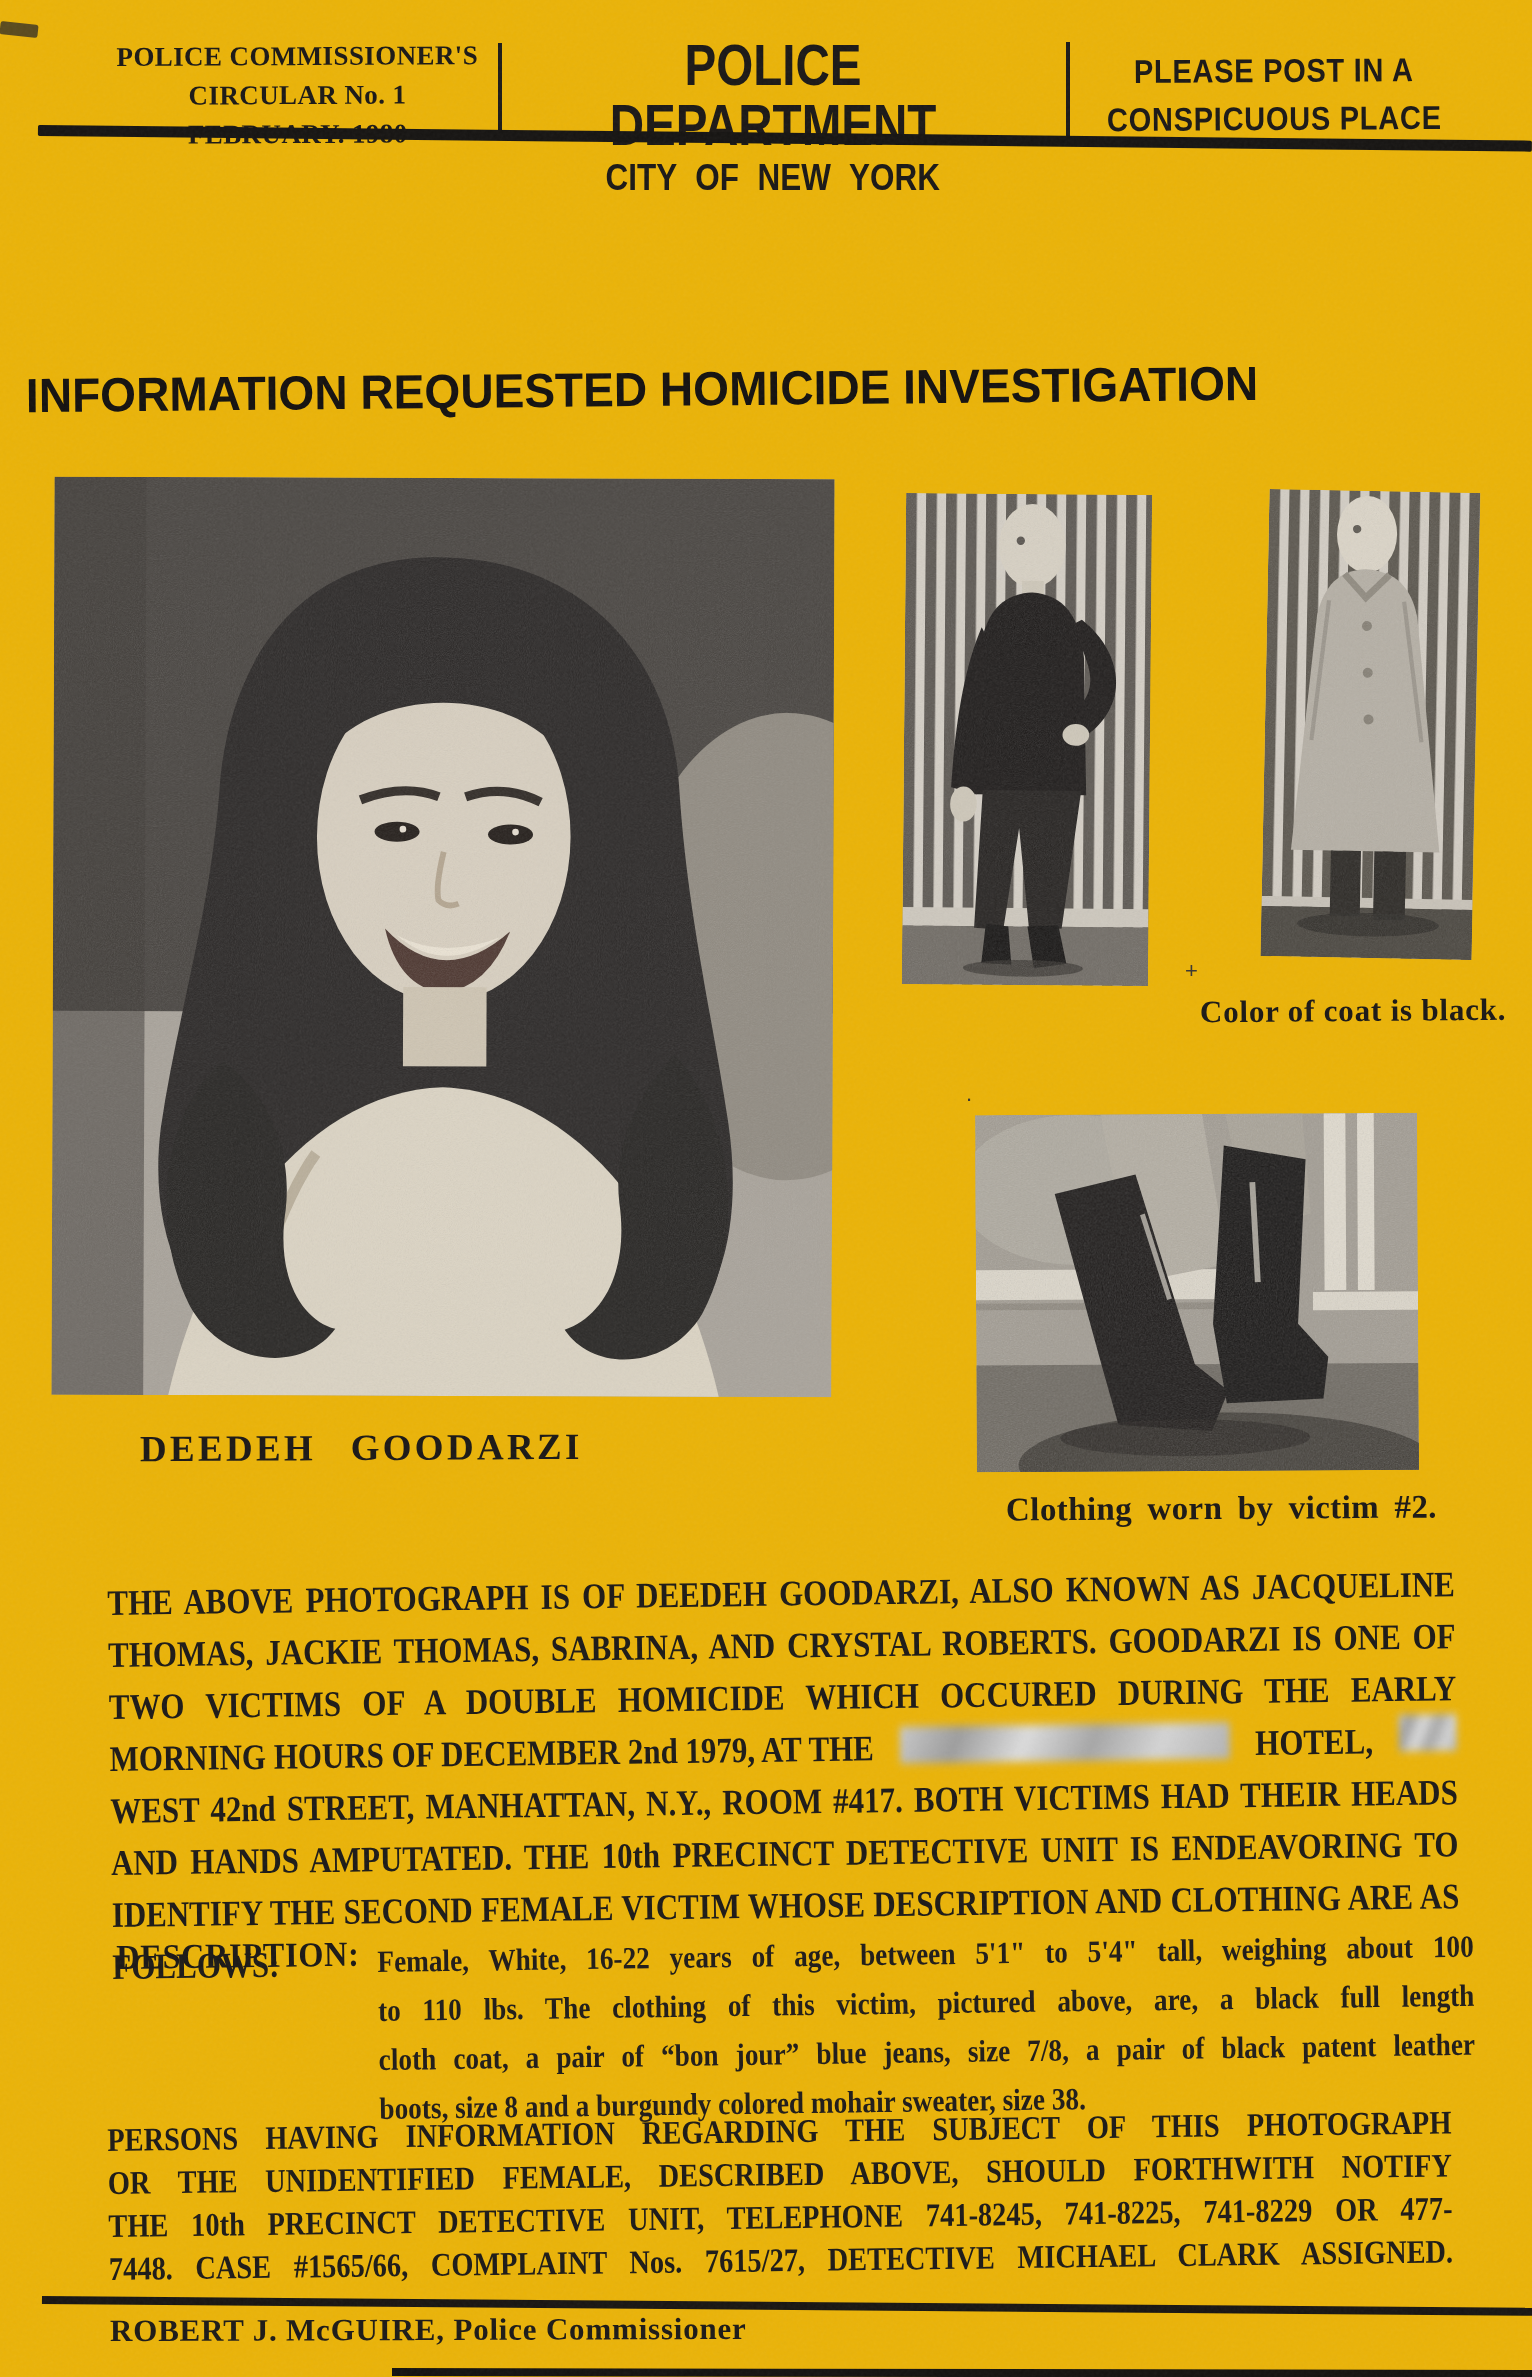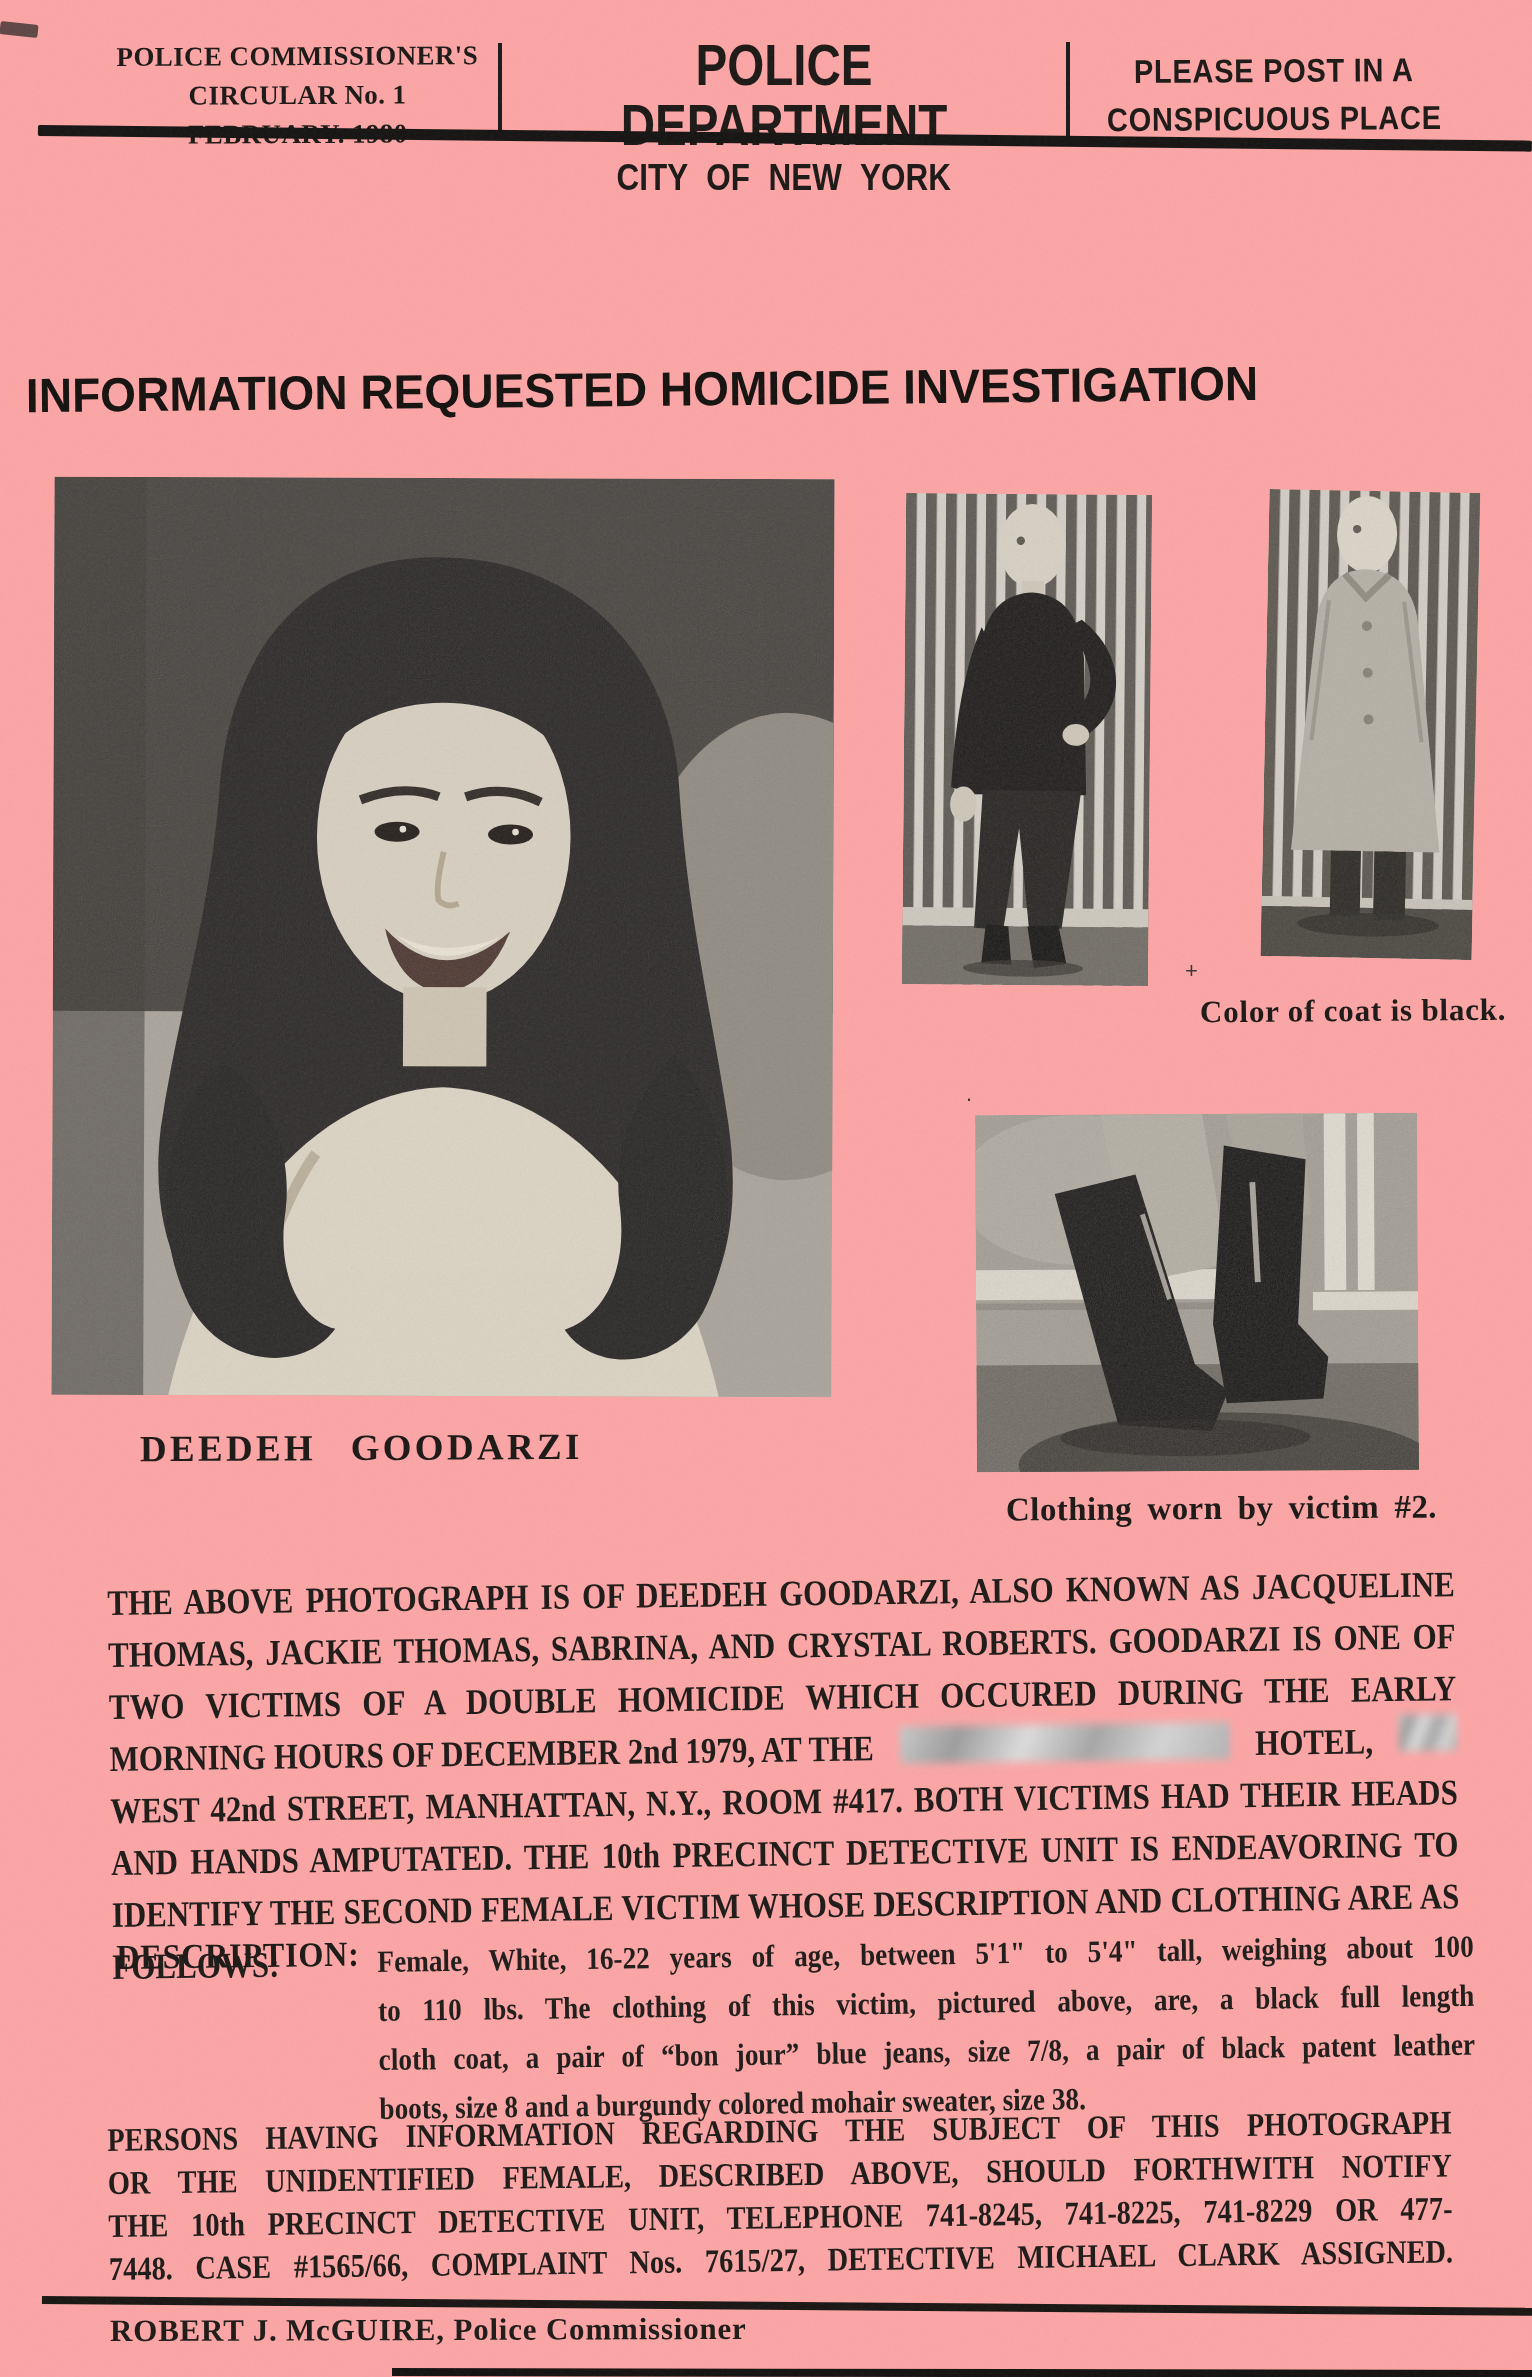--- a/index.html
+++ b/index.html
@@ -1,30 +1,30 @@
 <!DOCTYPE html>
 <html style="font-size:13.3px"><head>
 <meta charset="utf-8">
 <style>
   html,body{margin:0;padding:0;background:#888;}
   .page{
     position:relative; width:1532px; height:2377px; margin:0 auto;
-    background:#fca5a5; overflow:hidden;
+    background:#eab308; overflow:hidden;
     font-family:"Liberation Serif", serif; color:#1b1816;
   }
   
   .hdr-left{
     position:absolute; left:98px; top:37px; width:399px; text-align:center;
     font-weight:700; font-size:27px; line-height:39px; letter-spacing:0.4px;
     transform:rotate(-.3deg);
   }
   .vrule{position:absolute; width:4.2px; background:#1c1a18;}
   .vrule.v1{left:498px; top:43px; height:97px;}
   .vrule.v2{left:1066px; top:42px; height:98px;}
-  .hdr-center{position:absolute; left:502px; top:35px; width:564px; text-align:center;
+  .hdr-center{position:absolute; left:491px; top:35px; width:564px; text-align:center;
     font-family:"Liberation Sans", sans-serif; font-weight:700;}
   .hdr-center .t1{display:inline-block; font-size:58px; line-height:60px;
     transform:scaleX(.82); transform-origin:center top; letter-spacing:0;}
   .hdr-center .t2{display:inline-block; font-size:37px; line-height:42px; margin-top:1.7px;
     transform:scaleX(.85); transform-origin:center top; word-spacing:11.7px;}
   .hdr-right{position:absolute; left:1078px; top:47px; width:392px; text-align:center;
     font-family:"Liberation Sans", sans-serif; font-weight:700;
     font-size:33px; line-height:48px; letter-spacing:0.8px; transform:rotate(-.4deg);}
   .hdr-right .cond{display:inline-block; transform:scaleX(.88); transform-origin:center top;}
   .hrule{position:absolute; left:38px; top:125px; width:1494px; height:11px;

